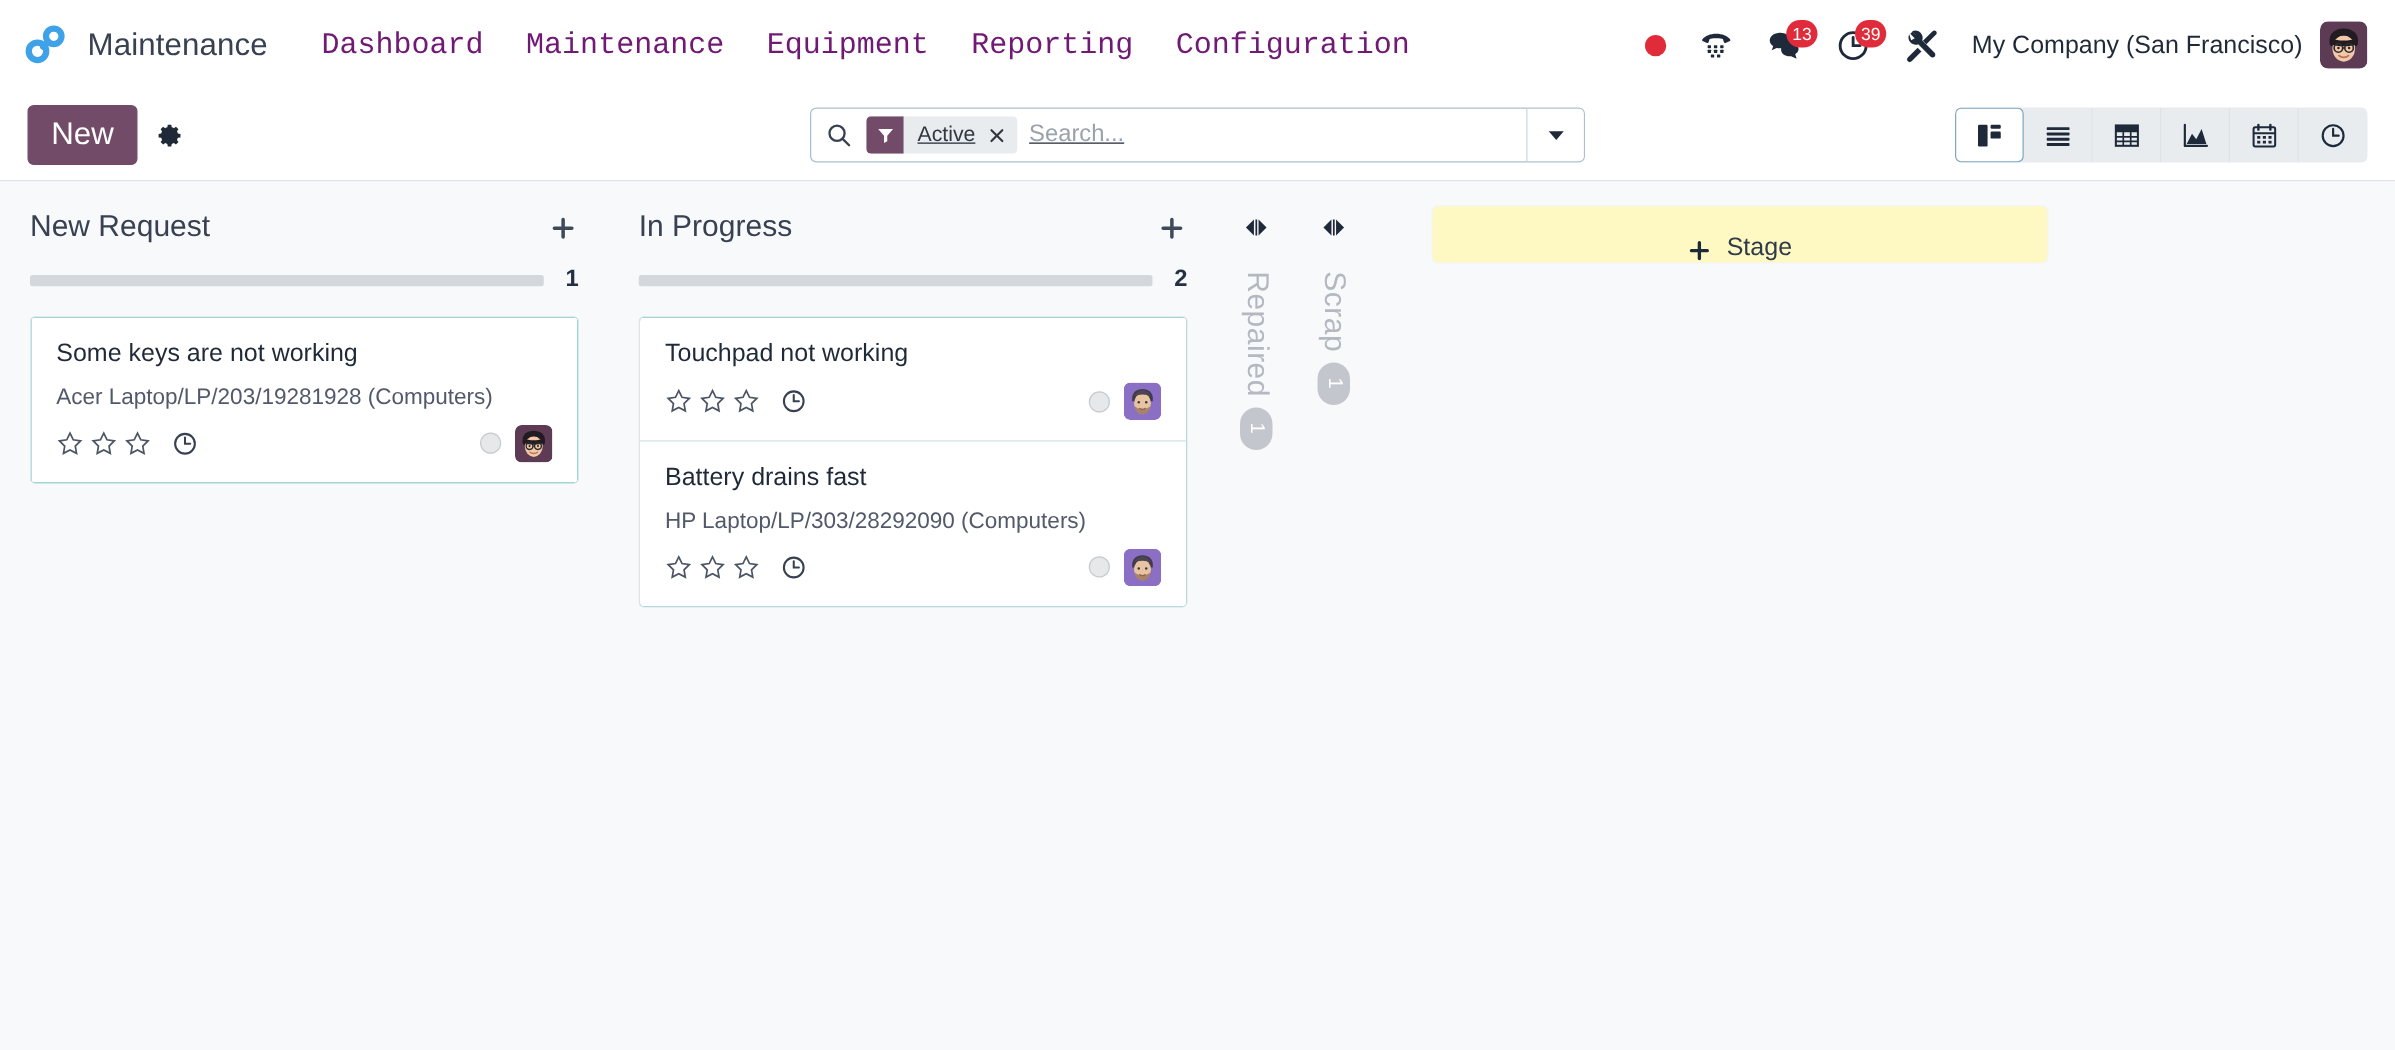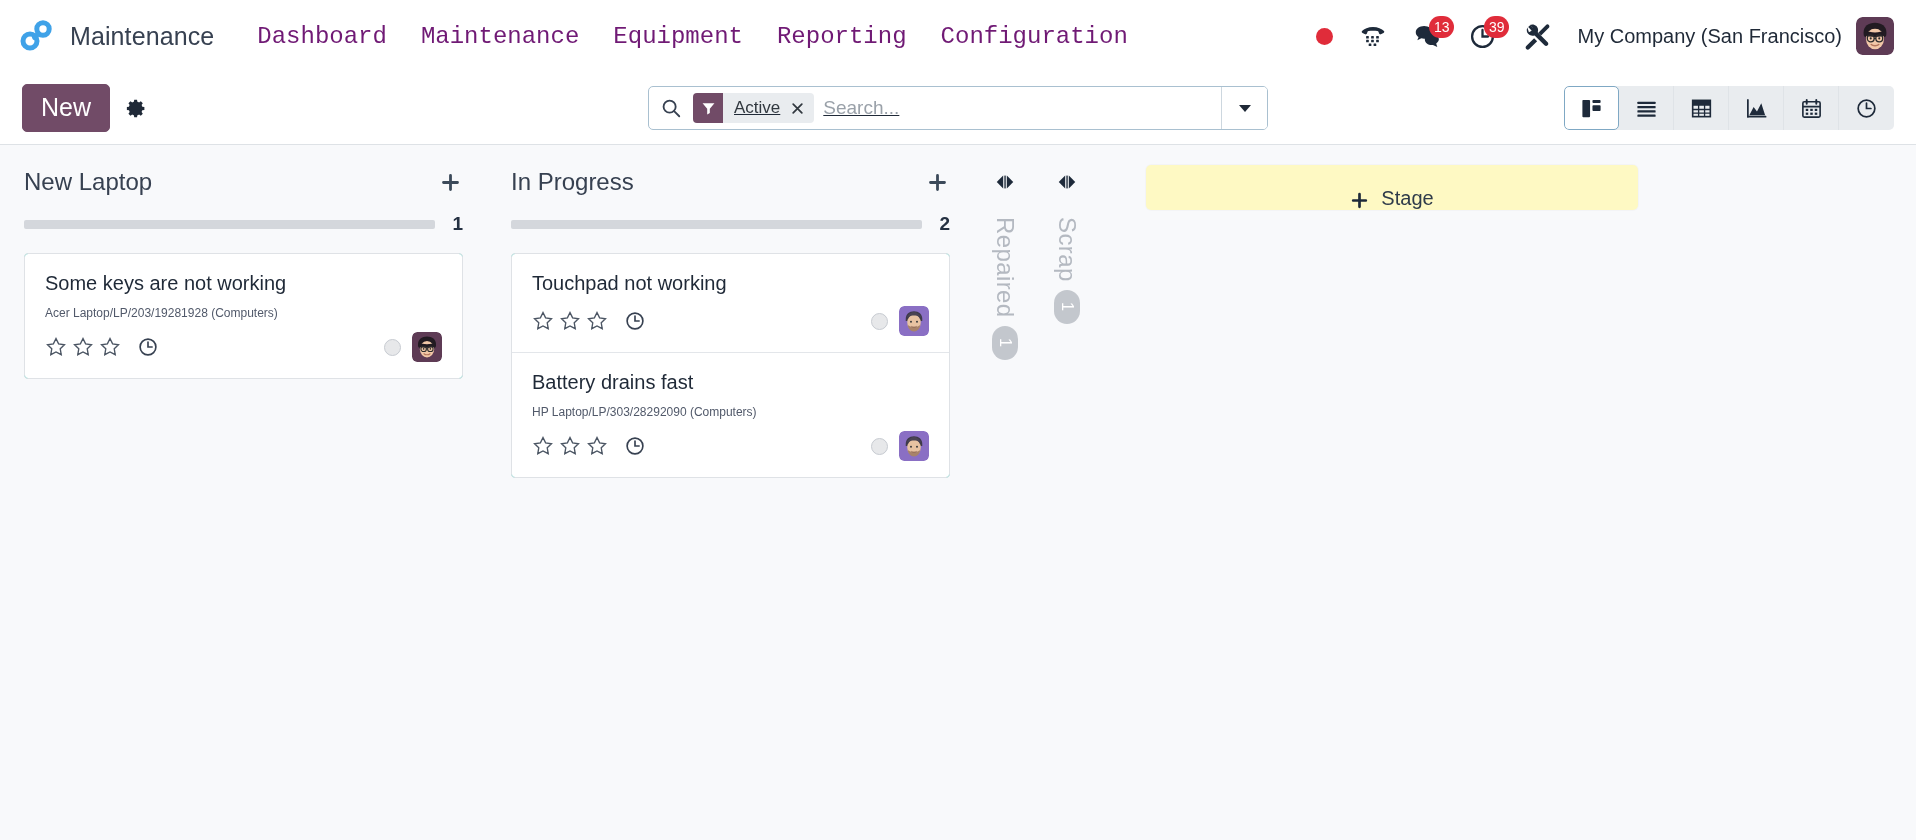--- a/index.html
+++ b/index.html
@@ -271,21 +271,21 @@
   }
   .kcard:last-child { border-bottom: none; }
   .kcard-title {
     font-size: 20px;
     color: #1f2937;
     line-height: 1.25;
     margin-bottom: 10px;
     font-weight: 400;
   }
   .kcard-sub {
-    font-size: 12px;
+    font-size: 18px;
     color: #51596a;
     margin-bottom: 11px;
     line-height: 1.25;
   }
   .kcard-footer {
     display: flex;
     align-items: center;
     justify-content: space-between;
   }
   .kf-left { display: flex; align-items: center; gap: 6px; }
@@ -545,21 +545,21 @@
         <path d="M12 6.4V12h4.6" fill="none" stroke="#1e2a3a" stroke-width="1.8" stroke-linecap="round"></path>
       </svg>
     </span>
   </div>
 </div>
 
 <div class="kanban-view">
 
   <div class="kanban-group">
     <div class="group-header">
-      <span class="group-title">New Laptop</span>
+      <span class="group-title">New Request</span>
       <span class="group-add">
         <svg width="21" height="21" viewBox="0 0 24 24">
           <path d="M12 4v16 M4 12h16" stroke="currentColor" stroke-width="3.2" stroke-linecap="round"></path>
         </svg>
       </span>
     </div>
     <div class="group-progress-row">
       <div class="progress-bar"></div>
       <span class="group-count">1</span>
     </div>

